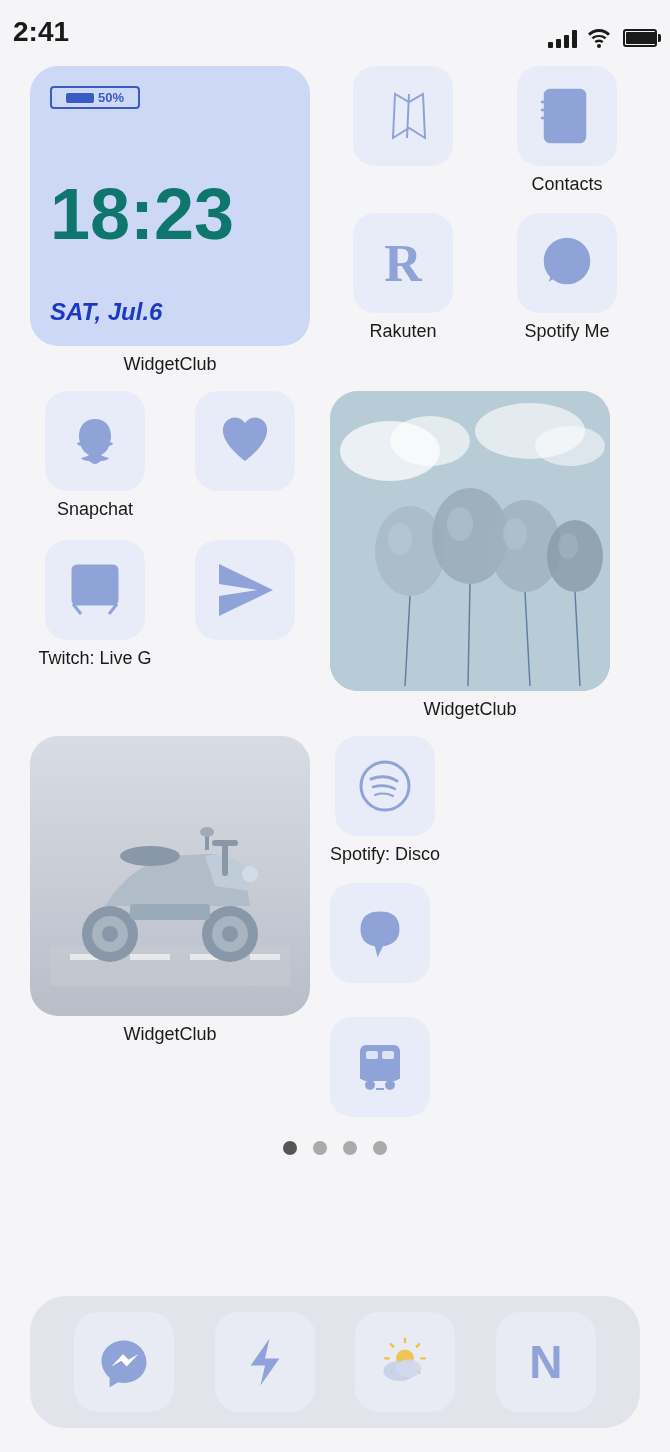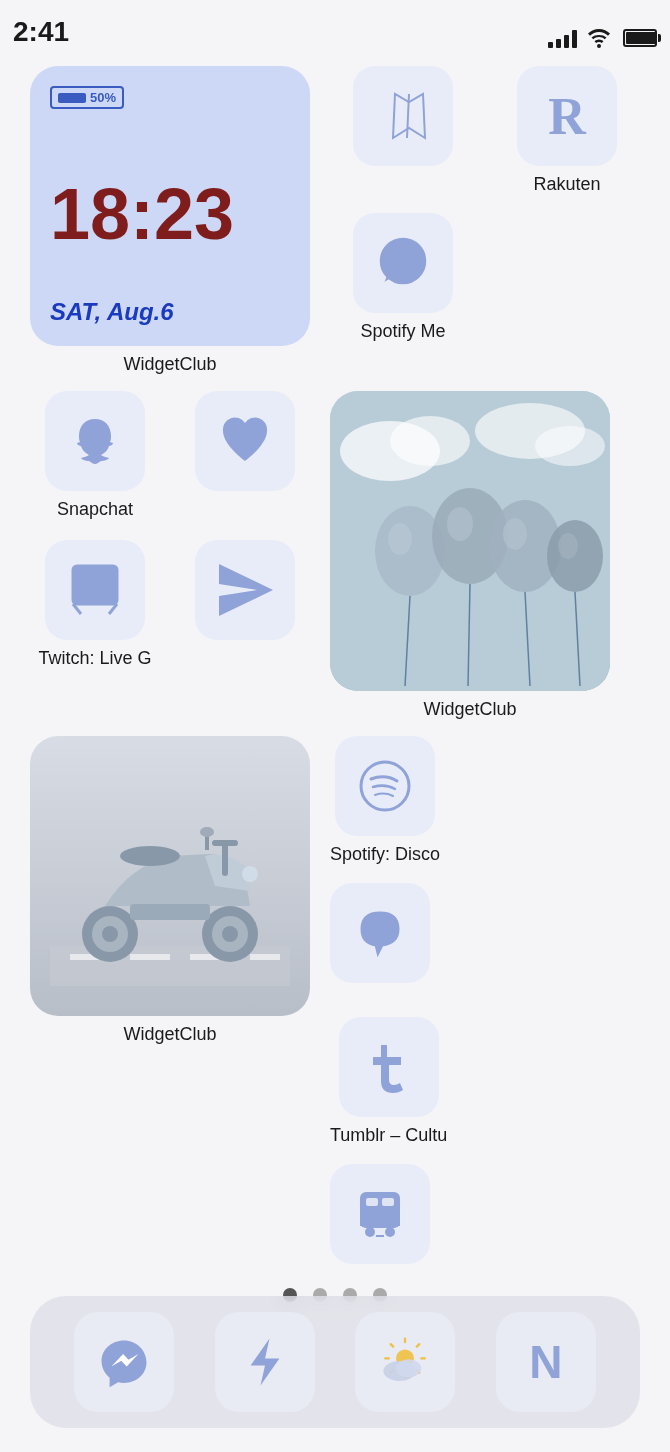--- a/index.html
+++ b/index.html
@@ -96,38 +96,38 @@
       flex-shrink: 0;
     }
     .widget-battery {
       display: flex;
       align-items: center;
       gap: 6px;
     }
     .widget-battery-box {
       border: 2px solid #3a5bbf;
       border-radius: 4px;
-      padding: 2px 6px;
+      padding: 2px 14px;
       font-size: 13px;
       font-weight: 700;
       color: #3a5bbf;
       display: flex;
       align-items: center;
       gap: 4px;
     }
     .widget-battery-box .batt-fill {
       width: 28px;
       height: 10px;
       background: #3a5bbf;
       border-radius: 2px;
     }
     .widget-time {
       font-size: 72px;
       font-weight: 900;
-      color: #7f1d1d;
+      color: #0f766e;
       line-height: 1;
       margin-top: 20px;
     }
     .widget-date {
       font-size: 24px;
       font-weight: 700;
       color: #1a3abf;
       font-style: italic;
     }
 
@@ -337,36 +337,49 @@
 
     <div class="col-widget">
       <div class="widget-large">
         <div class="widget-battery">
           <div class="widget-battery-box">
             <div class="batt-fill"></div>
             <span>50%</span>
           </div>
         </div>
         <div class="widget-time">18:23</div>
-        <div class="widget-date">SAT, Aug.6</div>
+        <div class="widget-date">SAT, Jul.6</div>
       </div>
       <div class="widget-label-below">WidgetClub</div>
     </div>
 
     <div class="app-grid-2x2">
 
       <div class="app-icon-cell">
         <div class="app-icon-img">
           <svg class="icon-svg" viewBox="0 0 60 60" fill="#8fa3d8">
             <path d="M22 8l-2 44 16-10 16 10-2-44-14 8L22 8z" stroke="#8fa3d8" stroke-width="2" fill="none"></path>
             <line x1="36" y1="8" x2="34" y2="52" stroke="#8fa3d8" stroke-width="2"></line>
           </svg>
         </div>
       </div>
 
+      <div class="app-icon-cell">
+        <div class="app-icon-img">
+          <svg class="icon-svg" viewBox="0 0 60 60" fill="none" stroke="#8fa3d8" stroke-width="2.5">
+            <rect x="8" y="4" width="40" height="52" rx="5"></rect>
+            <circle cx="30" cy="22" r="9"></circle>
+            <path d="M14 48c0-8.8 7.2-14 16-14s16 5.2 16 14"></path>
+            <line x1="4" y1="16" x2="8" y2="16"></line>
+            <line x1="4" y1="24" x2="8" y2="24"></line>
+            <line x1="4" y1="32" x2="8" y2="32"></line>
+          </svg>
+        </div>
+        <span class="app-label">Contacts</span>
+      </div>
 
       <div class="app-icon-cell">
         <div class="app-icon-img">
           <span style="font-size:52px;font-weight:900;color:#8fa3d8;font-family:Georgia,serif;">R</span>
         </div>
         <span class="app-label">Rakuten</span>
       </div>
 
       <div class="app-icon-cell">
         <div class="app-icon-img">
@@ -515,28 +528,20 @@
         <div class="app-icon-cell">
           <div class="app-icon-img">
             <svg class="icon-svg" viewBox="0 0 60 60" fill="none" stroke="#8fa3d8" stroke-width="3">
               <path d="M30 10 Q48 10 48 26 Q48 40 32 42 L28 50 L26 42 Q12 40 12 26 Q12 10 30 10z"></path>
             </svg>
           </div>
         </div>
       </div>
 
       <div class="app-row" style="margin-top:24px;">
-        <div class="app-icon-cell">
-          <div class="app-icon-img">
-            <svg class="icon-svg" viewBox="0 0 60 60" fill="#8fa3d8">
-              <path d="M28 8h-6v12H14v8h8v16c0 8 4 12 12 12 4 0 7-1 10-3l-3-7c-2 1-4 2-6 2-3 0-5-2-5-5V28h12v-8H28V8z"></path>
-            </svg>
-          </div>
-          <span class="app-label">Tumblr – Cultu</span>
-        </div>
         <div class="app-icon-cell">
           <div class="app-icon-img">
             <svg class="icon-svg" viewBox="0 0 60 60" fill="#8fa3d8">
               <rect x="10" y="8" width="40" height="36" rx="6"></rect>
               <rect x="16" y="14" width="12" height="8" rx="2" fill="white" opacity="0.7"></rect>
               <rect x="32" y="14" width="12" height="8" rx="2" fill="white" opacity="0.7"></rect>
               <rect x="10" y="36" width="40" height="6" rx="0"></rect>
               <circle cx="20" cy="48" r="5" fill="#8fa3d8"></circle>
               <circle cx="40" cy="48" r="5" fill="#8fa3d8"></circle>
               <line x1="26" y1="52" x2="34" y2="52" stroke="#8fa3d8" stroke-width="2"></line>

